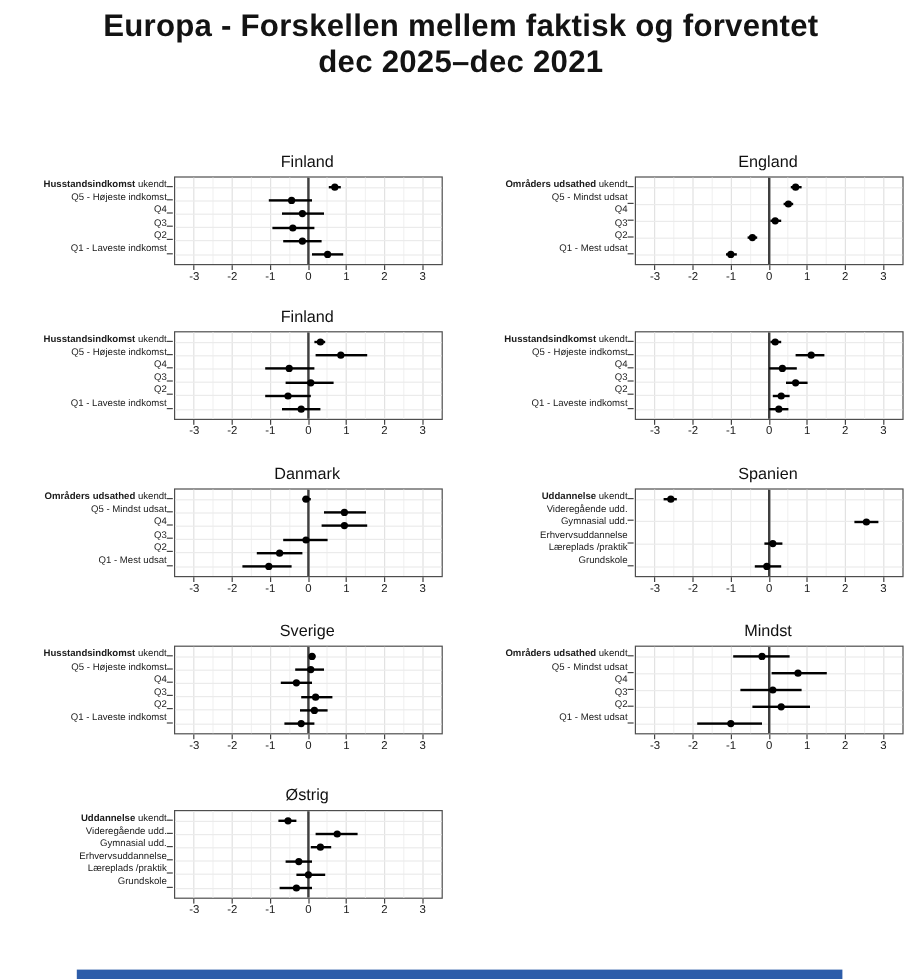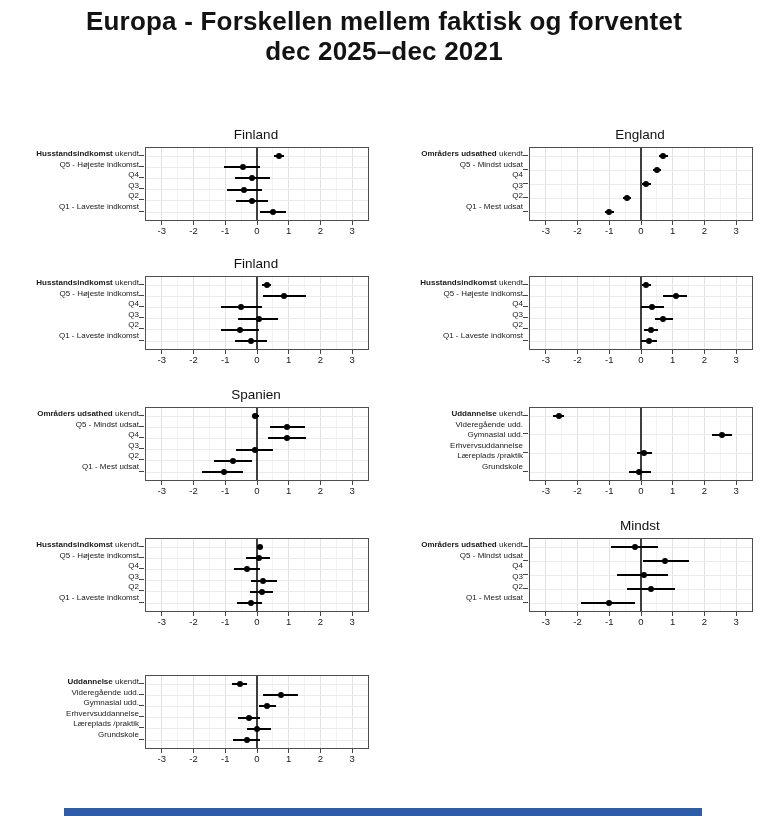--- a/index.html
+++ b/index.html
@@ -298,21 +298,21 @@
         <div class="xticklab" style="left: 194.143px;">3</div>
       </div>
       <div class="ytick" style="top: 7.5px;"></div>
       <div class="ytick" style="top: 18.7px;"></div>
       <div class="ytick" style="top: 29.9px;"></div>
       <div class="ytick" style="top: 41.1px;"></div>
       <div class="ytick" style="top: 52.3px;"></div>
       <div class="ytick" style="top: 63.5px;"></div>
     </div>
     <div class="panel" style="left: 0px; top: 407px;">
-      <div class="ptitle">Spanien</div>
+      <div class="ptitle">Danmark</div>
       <div class="ylabels">
         <div class="ylab"><b>Områders udsathed</b> ukendt</div>
         <div class="ylab">Q5 - Mindst udsat</div>
         <div class="ylab">Q4</div>
         <div class="ylab">Q3</div>
         <div class="ylab">Q2</div>
         <div class="ylab">Q1 - Mest udsat</div>
       </div>
       <div class="plot">
         <div class="vgrid" style="left: 15.3571px;"></div>
@@ -363,20 +363,21 @@
         <div class="xticklab" style="left: 194.143px;">3</div>
       </div>
       <div class="ytick" style="top: 7.5px;"></div>
       <div class="ytick" style="top: 18.7px;"></div>
       <div class="ytick" style="top: 29.9px;"></div>
       <div class="ytick" style="top: 41.1px;"></div>
       <div class="ytick" style="top: 52.3px;"></div>
       <div class="ytick" style="top: 63.5px;"></div>
     </div>
     <div class="panel" style="left: 384px; top: 407px;">
+      <div class="ptitle">Spanien</div>
       <div class="ylabels">
         <div class="ylab"><b>Uddannelse</b> ukendt</div>
         <div class="ylab">Videregående udd.</div>
         <div class="ylab">Gymnasial udd.</div>
         <div class="ylab">Erhvervsuddannelse</div>
         <div class="ylab">Læreplads /praktik</div>
         <div class="ylab">Grundskole</div>
       </div>
       <div class="plot">
         <div class="vgrid" style="left: 15.3571px;"></div>
@@ -419,20 +420,21 @@
         <div class="xticklab" style="left: 162.429px;">2</div>
         <div class="xtick" style="left: 205.643px;"></div>
         <div class="xticklab" style="left: 194.143px;">3</div>
       </div>
       <div class="ytick" style="top: 7.5px;"></div>
       <div class="ytick" style="top: 26.1667px;"></div>
       <div class="ytick" style="top: 44.8333px;"></div>
       <div class="ytick" style="top: 63.5px;"></div>
     </div>
     <div class="panel" style="left: 0px; top: 538px;">
+      <div class="ptitle">Sverige</div>
       <div class="ylabels">
         <div class="ylab"><b>Husstandsindkomst</b> ukendt</div>
         <div class="ylab">Q5 - Højeste indkomst</div>
         <div class="ylab">Q4</div>
         <div class="ylab">Q3</div>
         <div class="ylab">Q2</div>
         <div class="ylab">Q1 - Laveste indkomst</div>
       </div>
       <div class="plot">
         <div class="vgrid" style="left: 15.3571px;"></div>
@@ -544,20 +546,21 @@
         <div class="xtick" style="left: 205.643px;"></div>
         <div class="xticklab" style="left: 194.143px;">3</div>
       </div>
       <div class="ytick" style="top: 7.5px;"></div>
       <div class="ytick" style="top: 21.5px;"></div>
       <div class="ytick" style="top: 35.5px;"></div>
       <div class="ytick" style="top: 49.5px;"></div>
       <div class="ytick" style="top: 63.5px;"></div>
     </div>
     <div class="panel" style="left: 0px; top: 675px;">
+      <div class="ptitle">Østrig</div>
       <div class="ylabels">
         <div class="ylab"><b>Uddannelse</b> ukendt</div>
         <div class="ylab">Videregående udd.</div>
         <div class="ylab">Gymnasial udd.</div>
         <div class="ylab">Erhvervsuddannelse</div>
         <div class="ylab">Læreplads /praktik</div>
         <div class="ylab">Grundskole</div>
       </div>
       <div class="plot">
         <div class="vgrid" style="left: 15.3571px;"></div>

